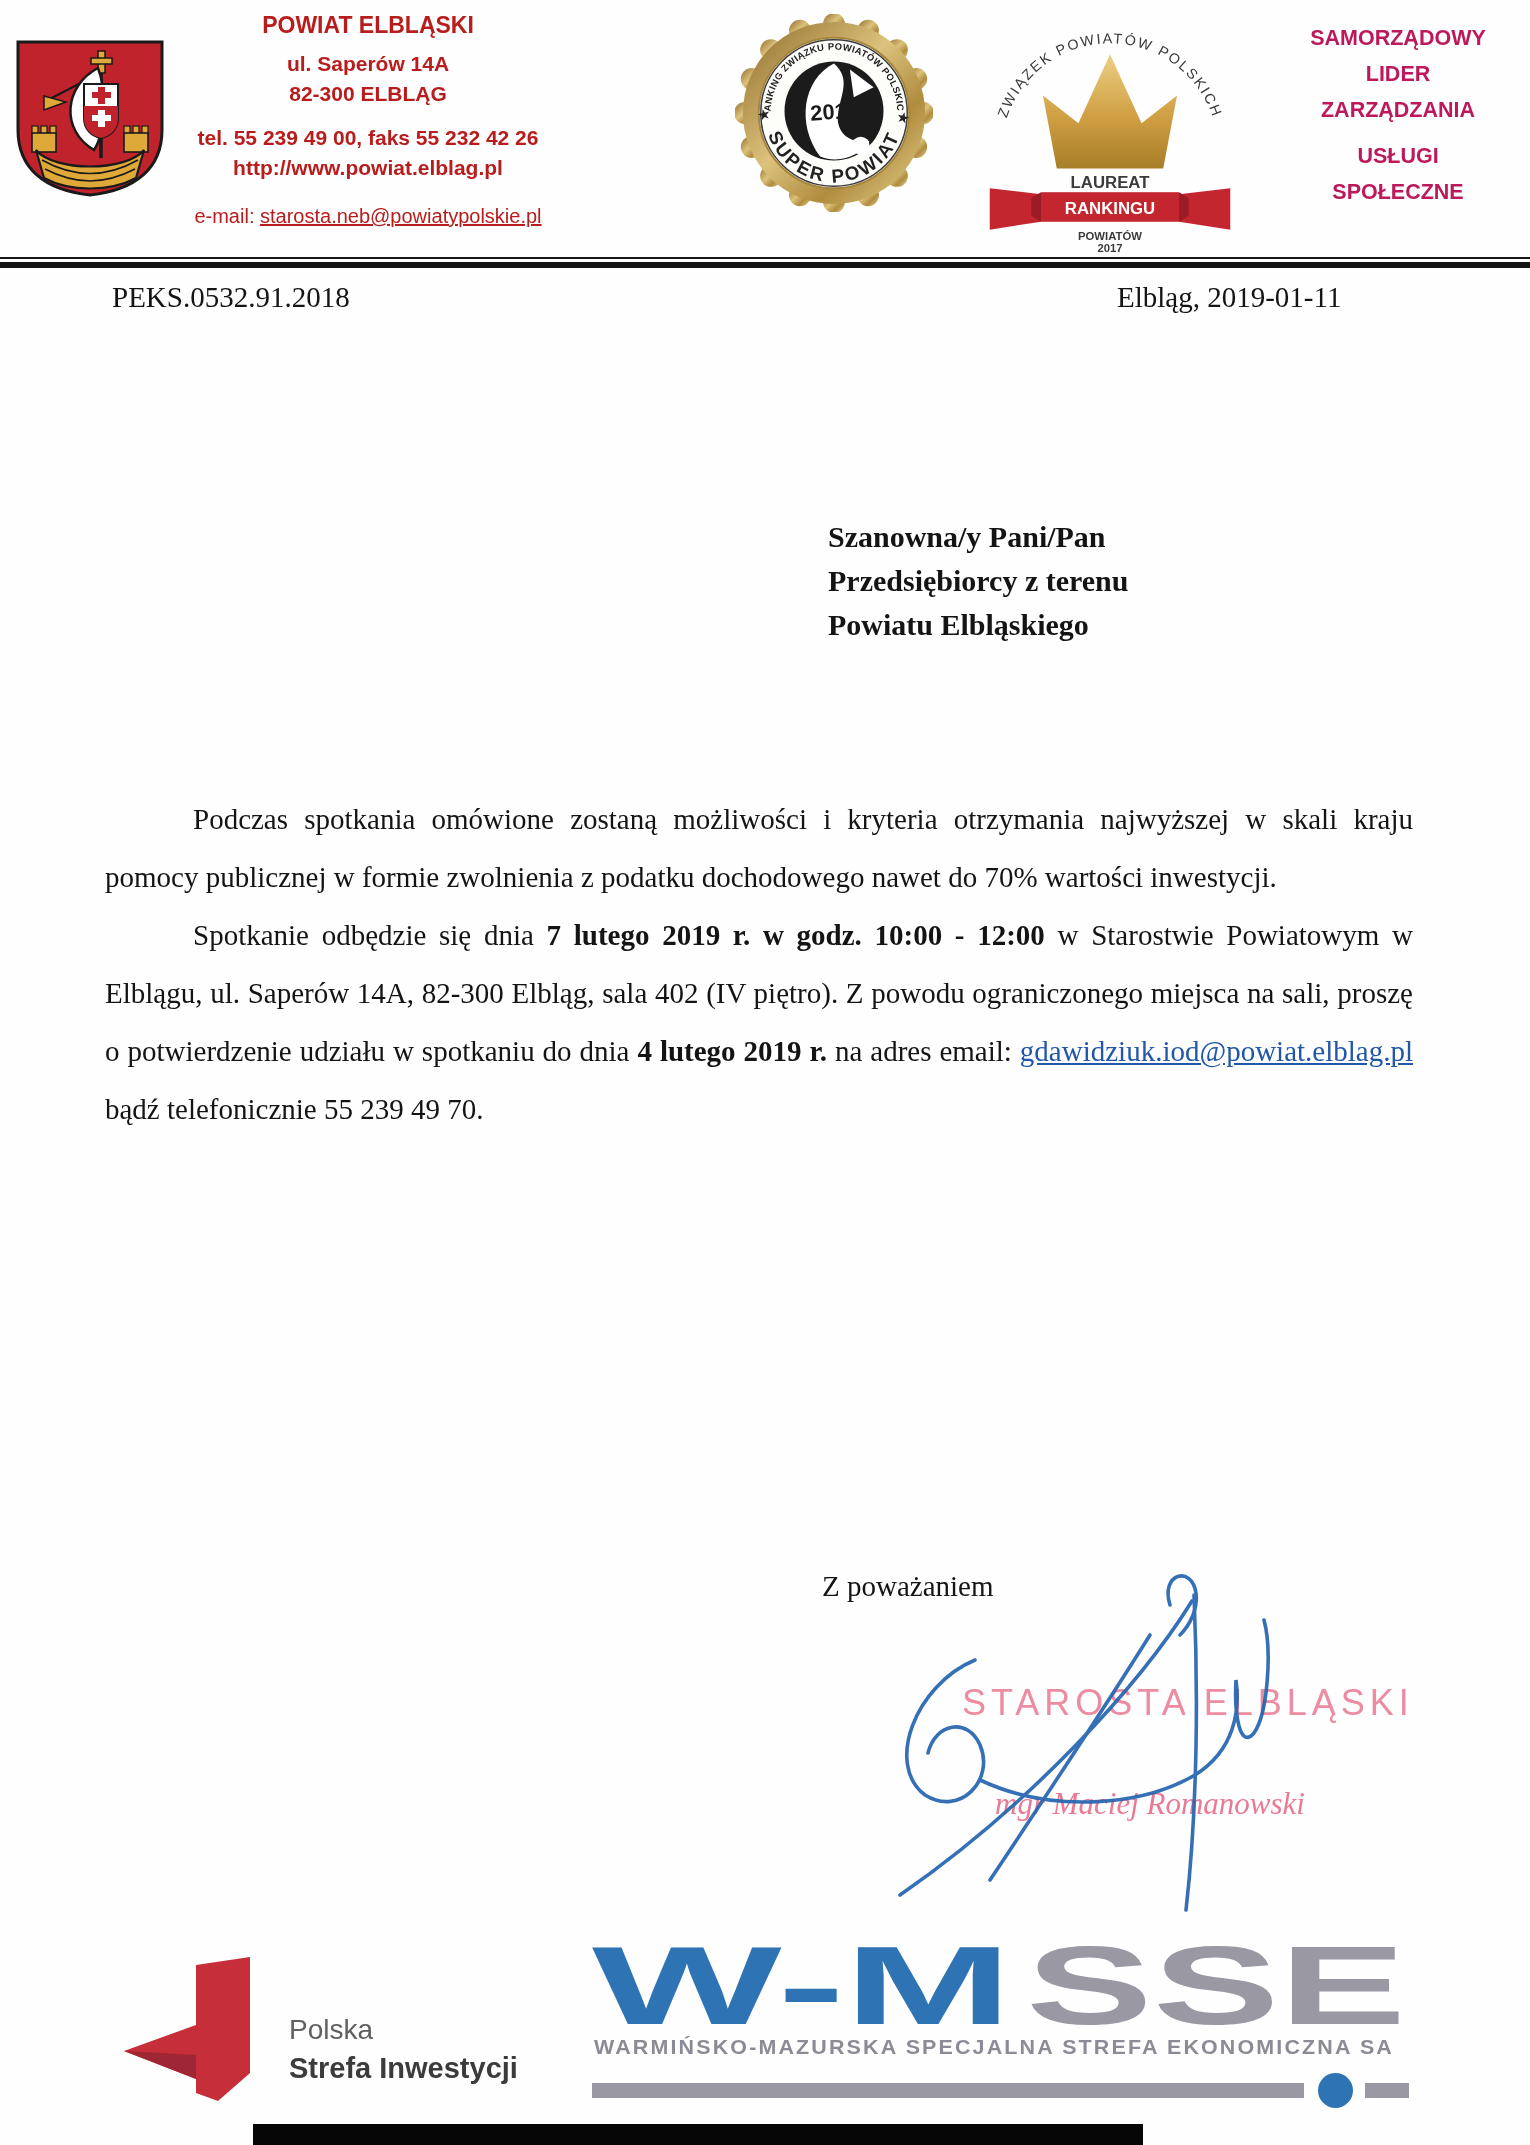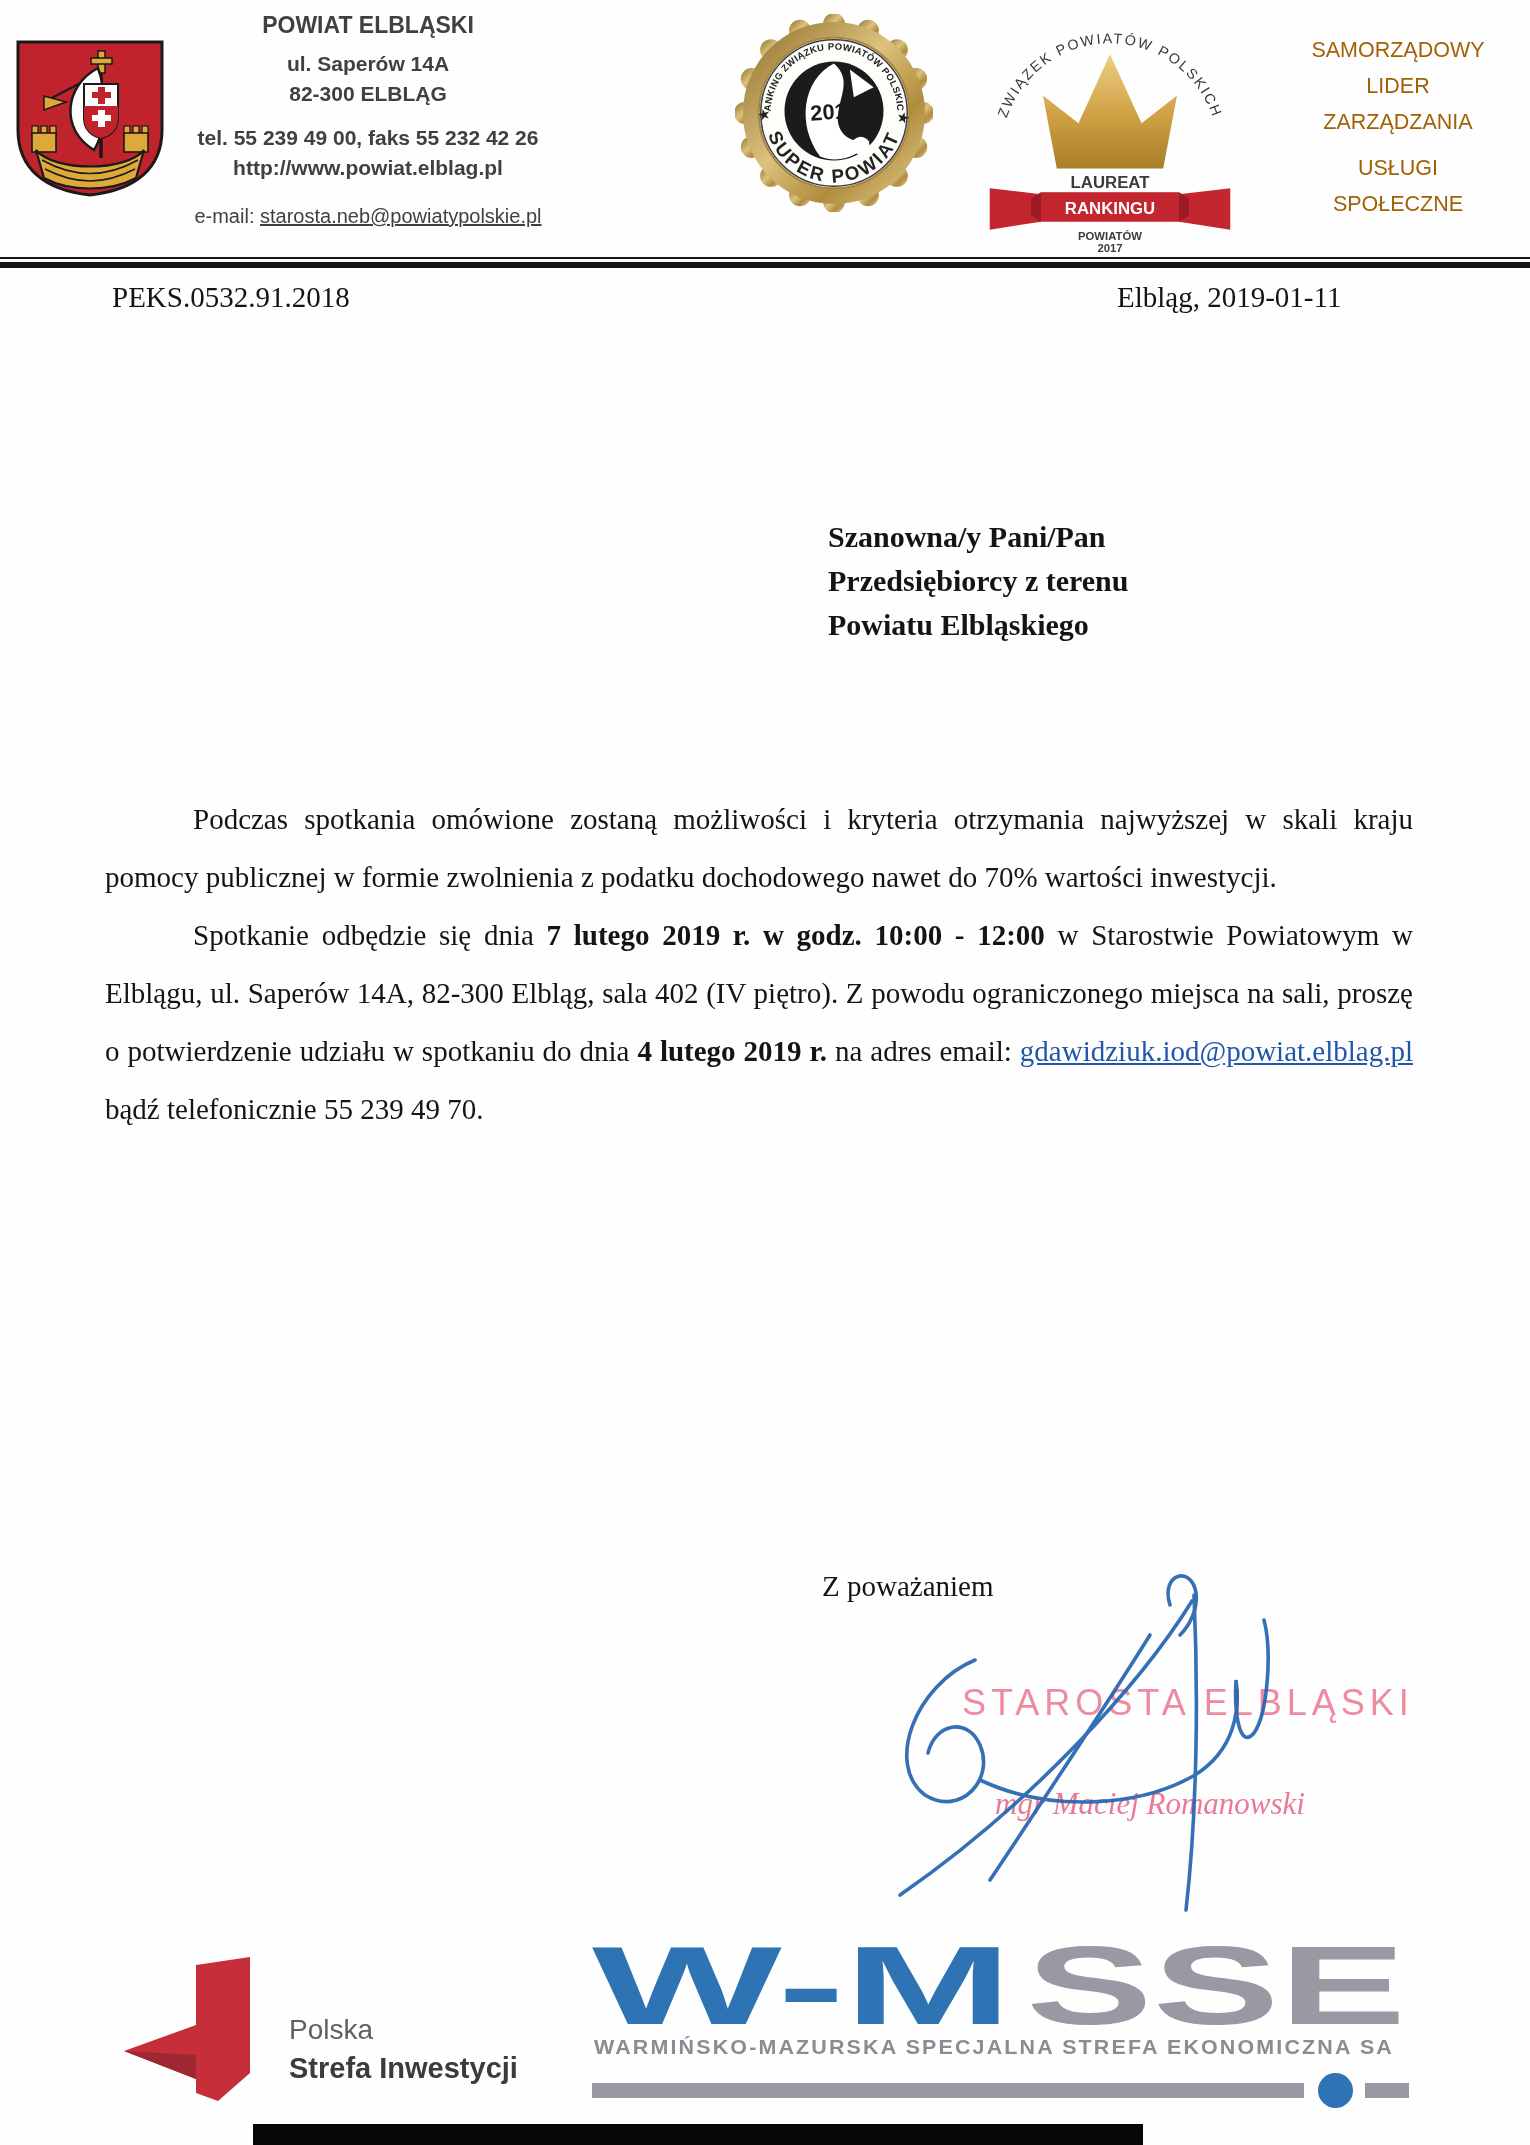--- a/index.html
+++ b/index.html
@@ -4,32 +4,32 @@
 <style>
   * { margin:0; padding:0; box-sizing:border-box; }
   html,body { background:#ffffff; }
   .page {
     position:relative; width:1530px; height:2145px; background:#fefefe;
     font-family:"Liberation Serif", serif; color:#141414; overflow:hidden;
   }
   
   .coa { position:absolute; left:14px; top:38px; width:152px; height:160px; }
   .addr { position:absolute; left:168px; top:12px; width:400px; text-align:center;
-          font-family:"Liberation Sans", sans-serif; color:#404040; }
+          font-family:"Liberation Sans", sans-serif; color:#b91c1c; }
   .addr .org   { font-size:23px; font-weight:bold; margin-bottom:10px; }
   .addr .l1,.addr .l2 { font-size:21px; font-weight:bold; line-height:30px; }
   .addr .tel   { font-size:21px; font-weight:bold; margin-top:14px; line-height:30px; }
   .addr .web   { font-size:21px; font-weight:bold; line-height:30px; }
   .addr .mail  { font-size:20px; margin-top:22px; }
   .addr .mail .mlink { text-decoration:underline; }
   .seal { position:absolute; left:735px; top:14px; width:198px; height:198px; }
   .laur { position:absolute; left:972px; top:16px; width:276px; height:242px; }
-  .rblock { position:absolute; left:1272px; top:32px; width:252px; text-align:center;
-            font-family:"Liberation Sans", sans-serif; font-weight:normal; font-size:21.5px;
-            color:#a16207; line-height:36px; }
+  .rblock { position:absolute; left:1272px; top:20px; width:252px; text-align:center;
+            font-family:"Liberation Sans", sans-serif; font-weight:bold; font-size:21.5px;
+            color:#be185d; line-height:36px; }
   .rblock .gap { margin-top:10px; }
   .rule1 { position:absolute; left:0; top:257px; width:1530px; height:2px; background:#151515; }
   .rule2 { position:absolute; left:0; top:262px; width:1530px; height:6px; background:#151515; }
   
   .refnum { position:absolute; left:112px;  top:281px; font-size:29px; }
   .refdate{ position:absolute; left:1117px; top:281px; font-size:29px; }
   
   .recipient { position:absolute; left:828px; top:515px; font-size:30px; font-weight:bold; line-height:44px; }
   
   .bodytext { position:absolute; left:105px; top:790px; width:1308px;

